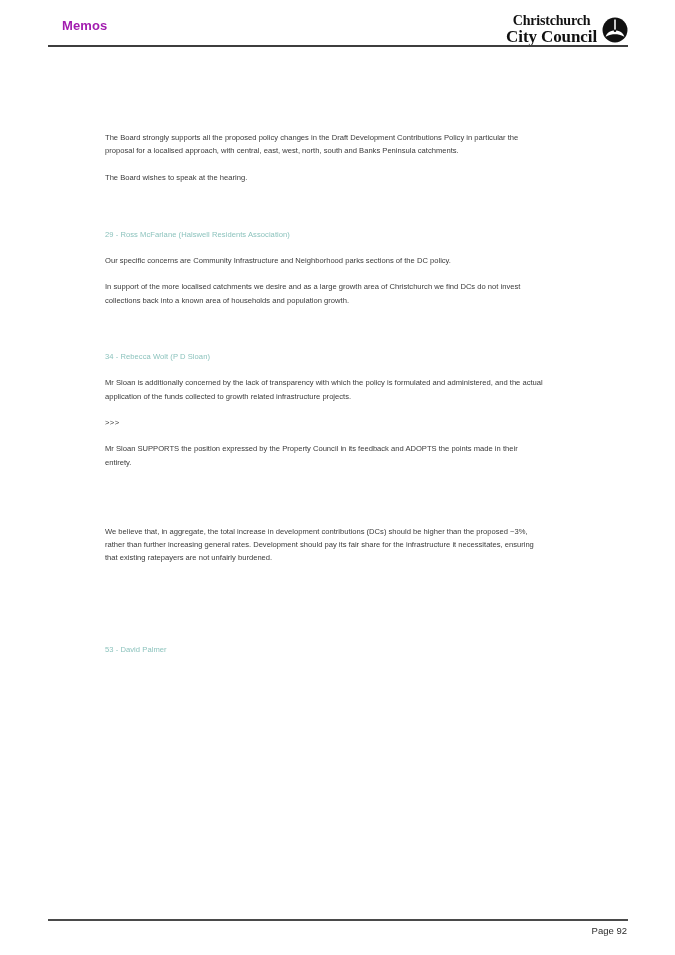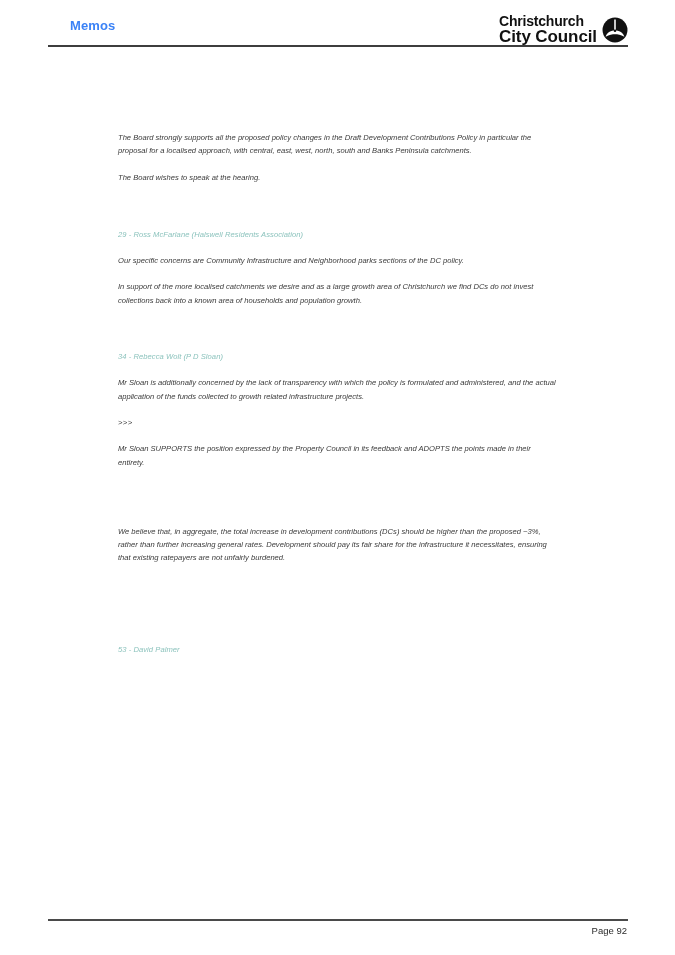--- a/index.html
+++ b/index.html
@@ -23,38 +23,38 @@
   
   .page-header {
     position: absolute;
     left: 48px;
     top: 10px;
     width: 580px;
     height: 40px;
   }
   .header-title {
     position: absolute;
-    left: 22px;
+    left: 14px;
     top: 8px;
     font-size: 13px;
     font-weight: bold;
-    color: #3b82f6;
+    color: #a21caf;
     letter-spacing: 0.1px;
   }
   .logo-block {
     position: absolute;
     right: 0px;
     top: 4px;
     display: flex;
     align-items: center;
     gap: 5px;
   }
   .logo-wordmark {
-    text-align: left;
-    font-family: Liberation Sans, sans-serif;
+    text-align: center;
+    font-family: Liberation Serif, serif;
     color: #111111;
     line-height: 1.02;
   }
   .logo-line1 {
     display: block;
     font-size: 14px;
     font-weight: bold;
     letter-spacing: -0.2px;
   }
   .logo-line2 {
@@ -74,24 +74,23 @@
     left: 48px;
     top: 45px;
     width: 580px;
     height: 2px;
     background: #3d3d3d;
   }
 
   
   .content {
     position: absolute;
-    left: 118px;
+    left: 105px;
     top: 131px;
     width: 438px;
-    font-style: italic;
   }
 
   .para {
     margin: 0 0 13px 0;
     font-size: 7.6px;
     line-height: 13.3px;
     color: #3a3a3a;
     text-align: left;
   }
   .para:last-child { margin-bottom: 0; }

